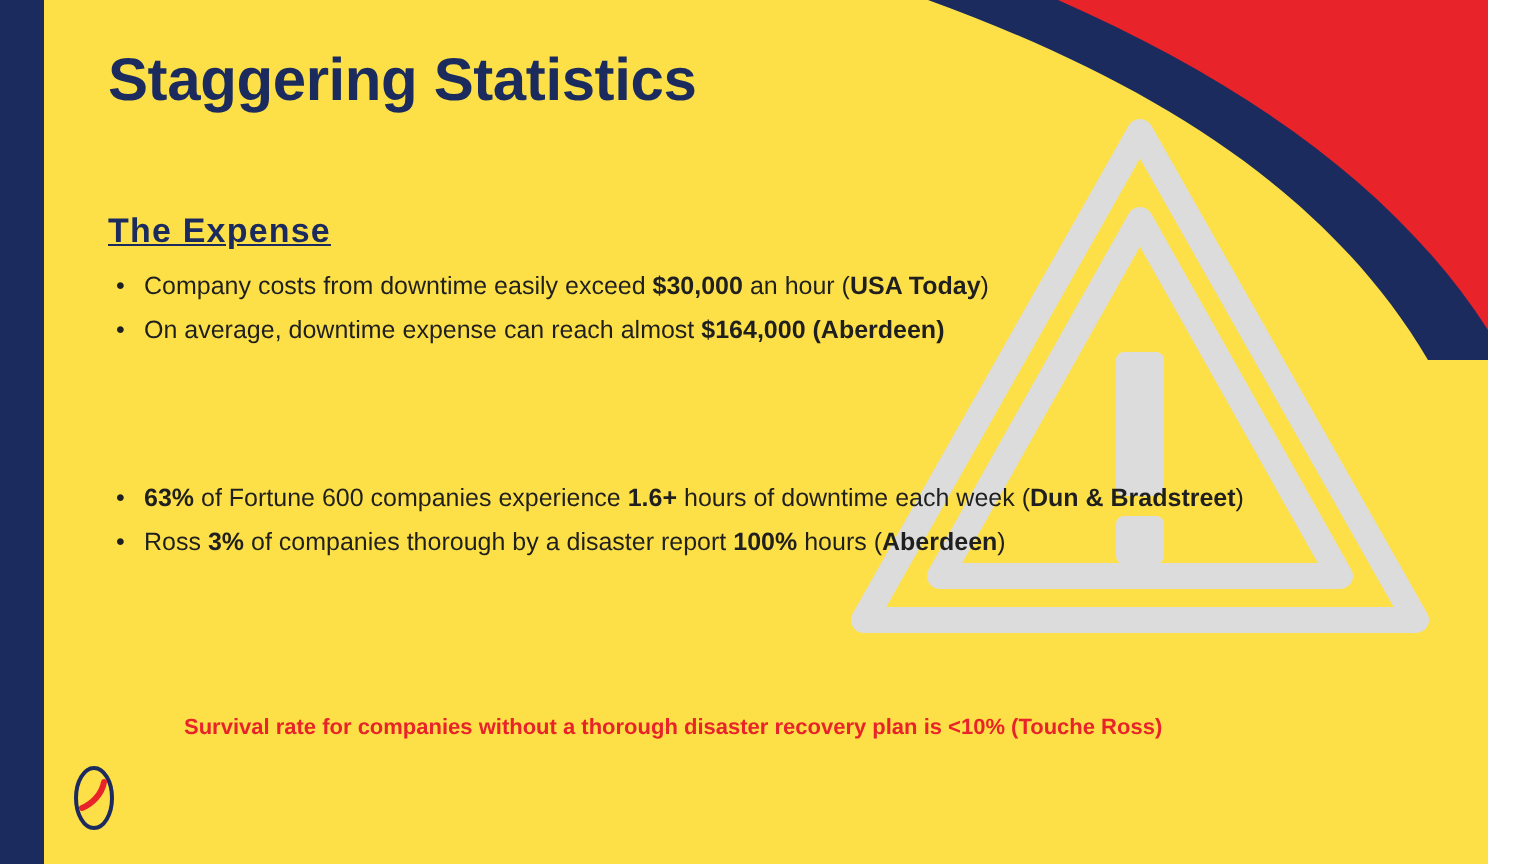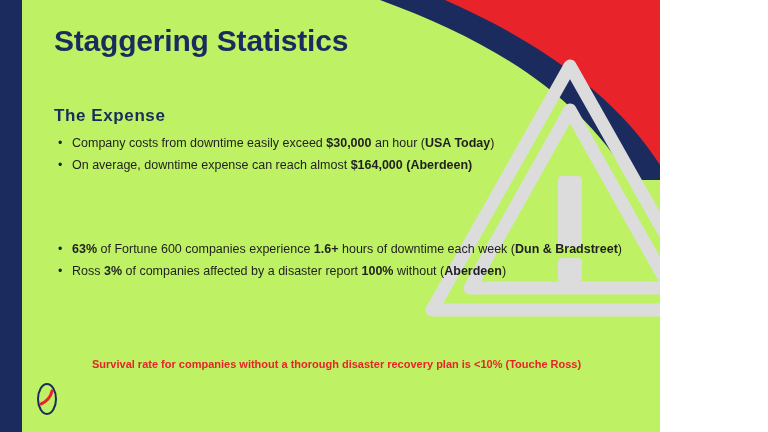--- a/index.html
+++ b/index.html
@@ -8,23 +8,23 @@
   }
   body {
     width: 768px;
     height: 432px;
     background: #ffffff;
     font-family: "Liberation Sans", sans-serif;
     overflow: hidden;
   }
   .slide {
     position: relative;
-    width: 660px;
+    width: 744px;
     height: 432px;
-    background: #bef264;
+    background: #fde047;
     overflow: hidden;
   }
   
   .left-bar {
     position: absolute;
     left: 0;
     top: 0;
     width: 22px;
     height: 432px;
     background: #1b2b5e;
@@ -71,20 +71,21 @@
     font-weight: bold;
     color: #e8232a;
     letter-spacing: -0.2px;
   }
   .section-head {
     position: absolute;
     font-size: 17px;
     font-weight: bold;
     color: #1b2b5e;
     letter-spacing: 0.6px;
+    text-decoration: underline;
   }
   .sec1 { left: 54px; top: 106px; }
   .sec2 { left: 54px; top: 215px; }
 
   .bullet-list {
     position: absolute;
     left: 56px;
     margin: 0;
     padding: 0;
     list-style: none;
@@ -151,21 +152,21 @@
     <div class="title-1">Staggering Statistics</div>
 
     <div class="section-head sec1">The Expense</div>
     <ul class="bullet-list list1" id="list-0">
         <li><span class="dot">•</span><span>Company costs from downtime easily exceed </span><b>$30,000</b><span> an hour (</span><b>USA Today</b><span>)</span></li>
         <li><span class="dot">•</span><span>On average,  downtime expense can reach almost </span><b>$164,000 (Aberdeen)</b></li>
       </ul>
 
     <ul class="bullet-list list2" id="list-1">
         <li><span class="dot">•</span><b>63%</b><span> of Fortune 600 companies experience </span><b>1.6+</b><span> hours of downtime each week (</span><b>Dun &amp; Bradstreet</b><span>)</span></li>
-        <li><span class="dot">•</span><span> Ross </span><b>3%</b><span> of companies affected by a disaster report </span><b>100%</b><span>  without (</span><b>Aberdeen</b><span>)</span></li>
+        <li><span class="dot">•</span><span> Ross </span><b>3%</b><span> of companies thorough by a disaster report </span><b>100%</b><span>  hours (</span><b>Aberdeen</b><span>)</span></li>
       </ul>
 
     <div class="footnote">Survival rate for companies without a thorough disaster recovery plan is &lt;10%  (Touche Ross)</div>
 
     <svg class="logo" viewBox="0 0 34 34">
       <ellipse cx="17" cy="17" rx="9" ry="15" fill="none" stroke="#1b2b5e" stroke-width="2"></ellipse>
       <path d="M11,22 C16,20 21,15 22,9" fill="none" stroke="#e8232a" stroke-width="3" stroke-linecap="round"></path>
     </svg>
   </div>
 </div>

